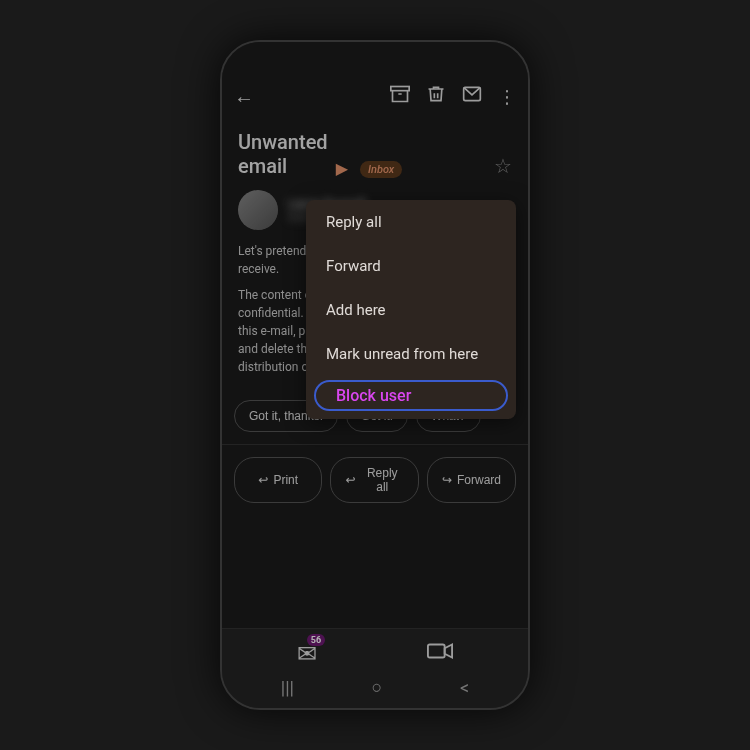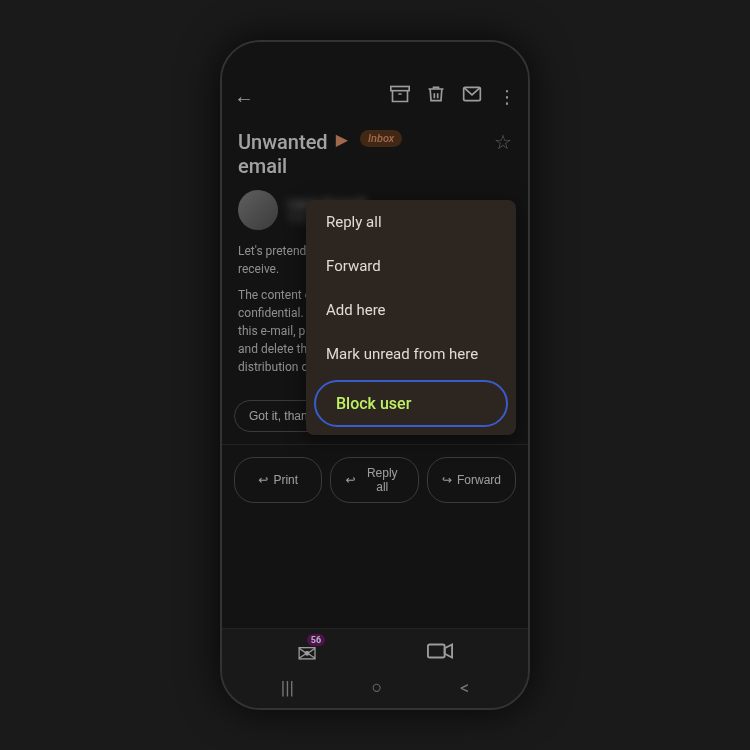--- a/index.html
+++ b/index.html
@@ -52,21 +52,21 @@
       align-items: center;
     }
     .toolbar-icon {
       color: #e0e0e0;
       font-size: 18px;
       cursor: pointer;
     }
     .email-header {
       padding: 8px 16px 4px 16px;
       display: flex;
-      align-items: flex-start;
+      align-items: flex-end;
       gap: 8px;
     }
     .email-title {
       font-size: 20px;
       font-weight: 500;
       color: #e8e8e8;
       flex: 1;
     }
     .inbox-badge {
       background: #5c3a1e;
@@ -157,27 +157,27 @@
       box-shadow: 0 4px 20px rgba(0,0,0,0.5);
     }
     .context-menu-item {
       padding: 13px 20px;
       color: #e0dbd7;
       font-size: 15px;
       cursor: pointer;
     }
     .context-menu-item.block-user {
       background: #2d2520;
-      color: #bef264;
+      color: #d946ef;
       font-size: 16px;
       font-weight: 500;
       border: 2.5px solid #3a5bcc;
       border-radius: 28px;
       margin: 4px 8px 8px 8px;
-      padding: 12px 20px;
+      padding: 4px 20px;
     }
     
     .quick-replies {
       padding: 8px 12px;
       display: flex;
       gap: 8px;
       flex-wrap: nowrap;
       overflow: hidden;
     }
     .quick-reply-chip {

